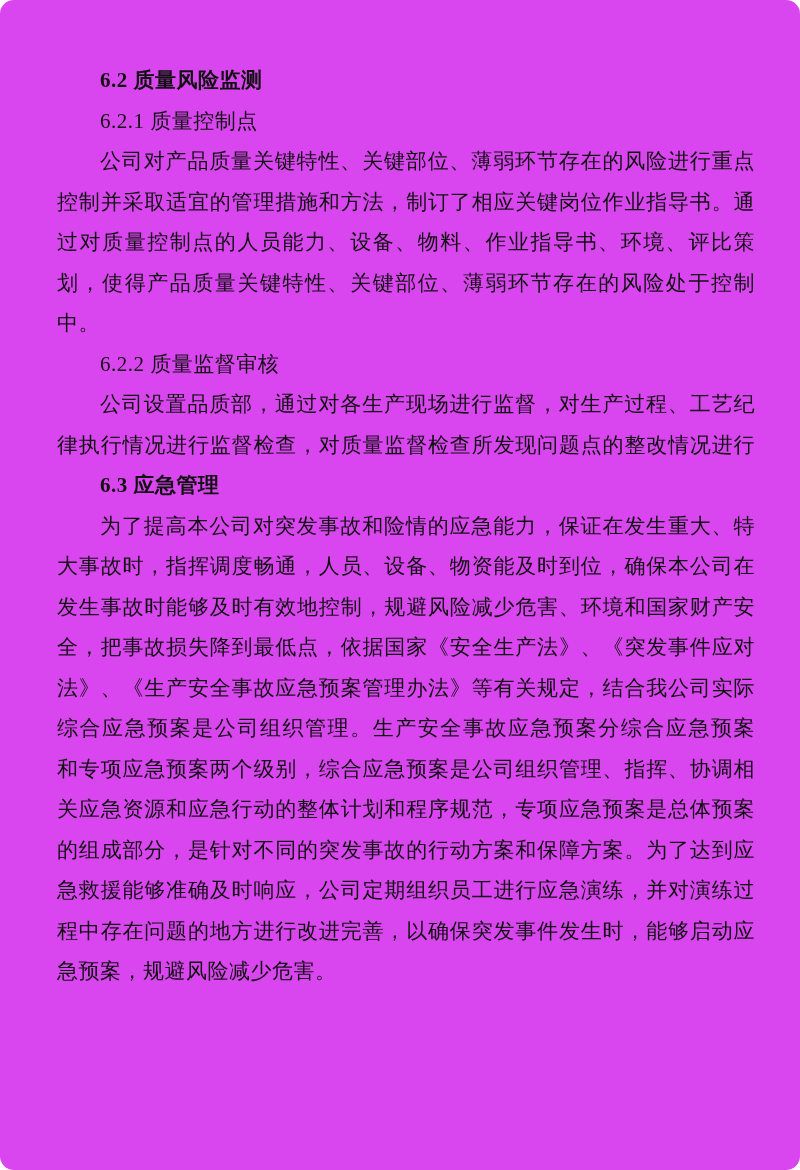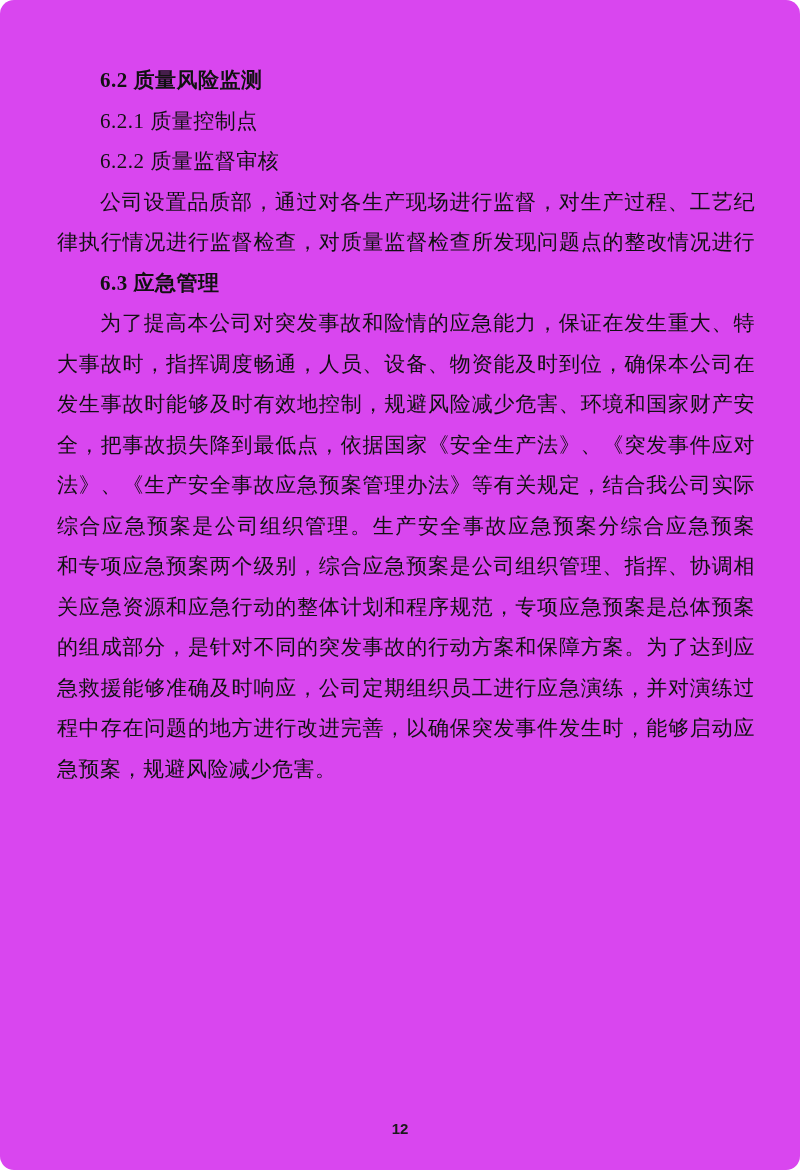--- a/index.html
+++ b/index.html
@@ -60,20 +60,27 @@
 </style>
 </head>
 <body>
 
 <div class="page">
   <div class="content">
 
     <div class="ln head b">6.2 质量风险监测</div>
     <div class="ln head">6.2.1 质量控制点</div>
 
+    <div>
+      <div class="ln first">公司对产品质量关键特性、关键部位、薄弱环节存在的风险进行重点</div>
+      <div class="ln">控制并采取适宜的管理措施和方法，制订了相应关键岗位作业指导书。通</div>
+      <div class="ln">过对质量控制点的人员能力、设备、物料、作业指导书、环境、评比策</div>
+      <div class="ln">划，使得产品质量关键特性、关键部位、薄弱环节存在的风险处于控制</div>
+      <div class="ln end">中。</div>
+    </div>
 
     <div class="ln head">6.2.2 质量监督审核</div>
 
     <div>
       <div class="ln first">公司设置品质部，通过对各生产现场进行监督，对生产过程、工艺纪</div>
       <div class="ln">律执行情况进行监督检查，对质量监督检查所发现问题点的整改情况进行</div>
     </div>
 
     <div class="ln head b">6.3 应急管理</div>
 
@@ -87,14 +94,13 @@
       <div class="ln">和专项应急预案两个级别，综合应急预案是公司组织管理、指挥、协调相</div>
       <div class="ln">关应急资源和应急行动的整体计划和程序规范，专项应急预案是总体预案</div>
       <div class="ln">的组成部分，是针对不同的突发事故的行动方案和保障方案。为了达到应</div>
       <div class="ln">急救援能够准确及时响应，公司定期组织员工进行应急演练，并对演练过</div>
       <div class="ln">程中存在问题的地方进行改进完善，以确保突发事件发生时，能够启动应</div>
       <div class="ln end">急预案，规避风险减少危害。</div>
     </div>
 
   </div>
 
-  <div class="footer">12</div>
 </div>
 
 </body></html>

